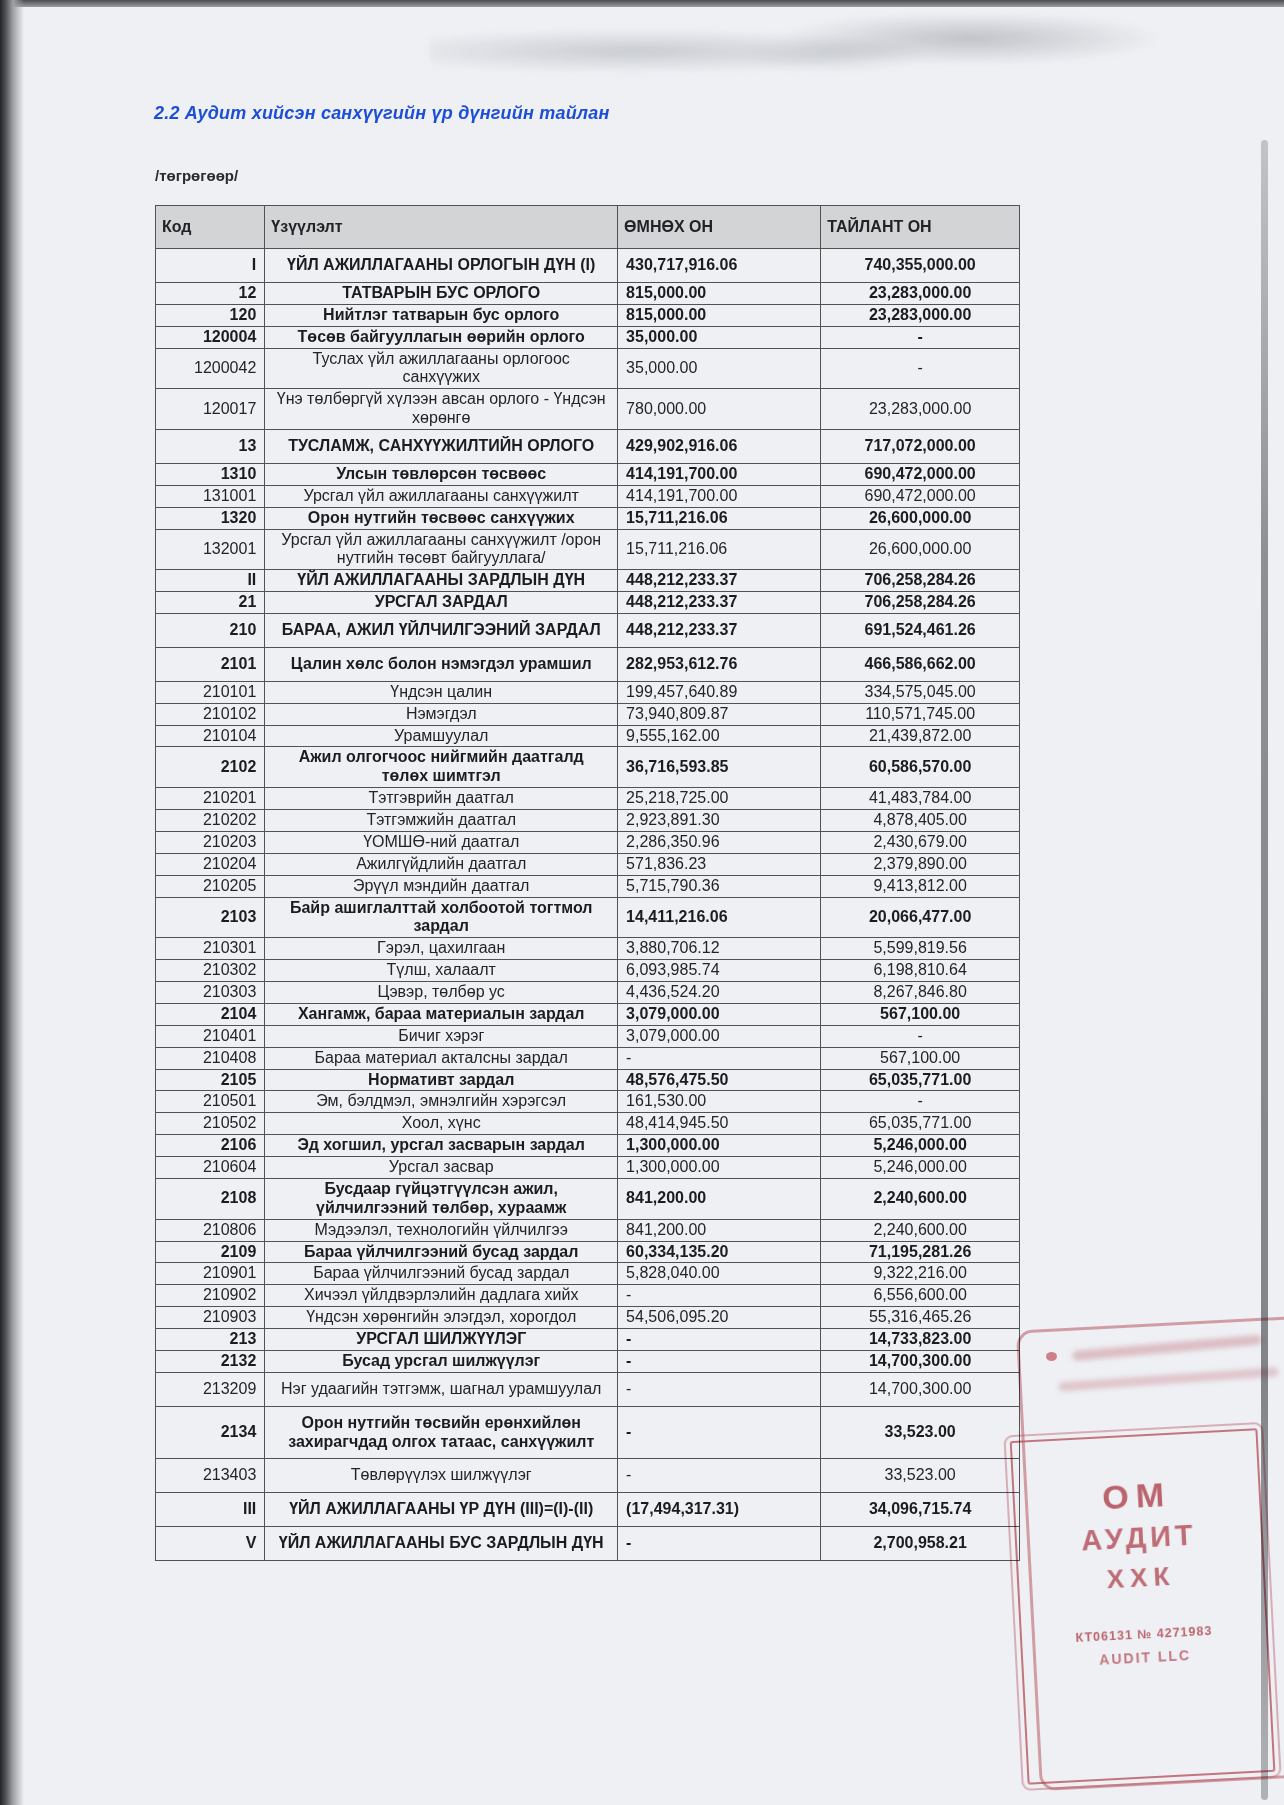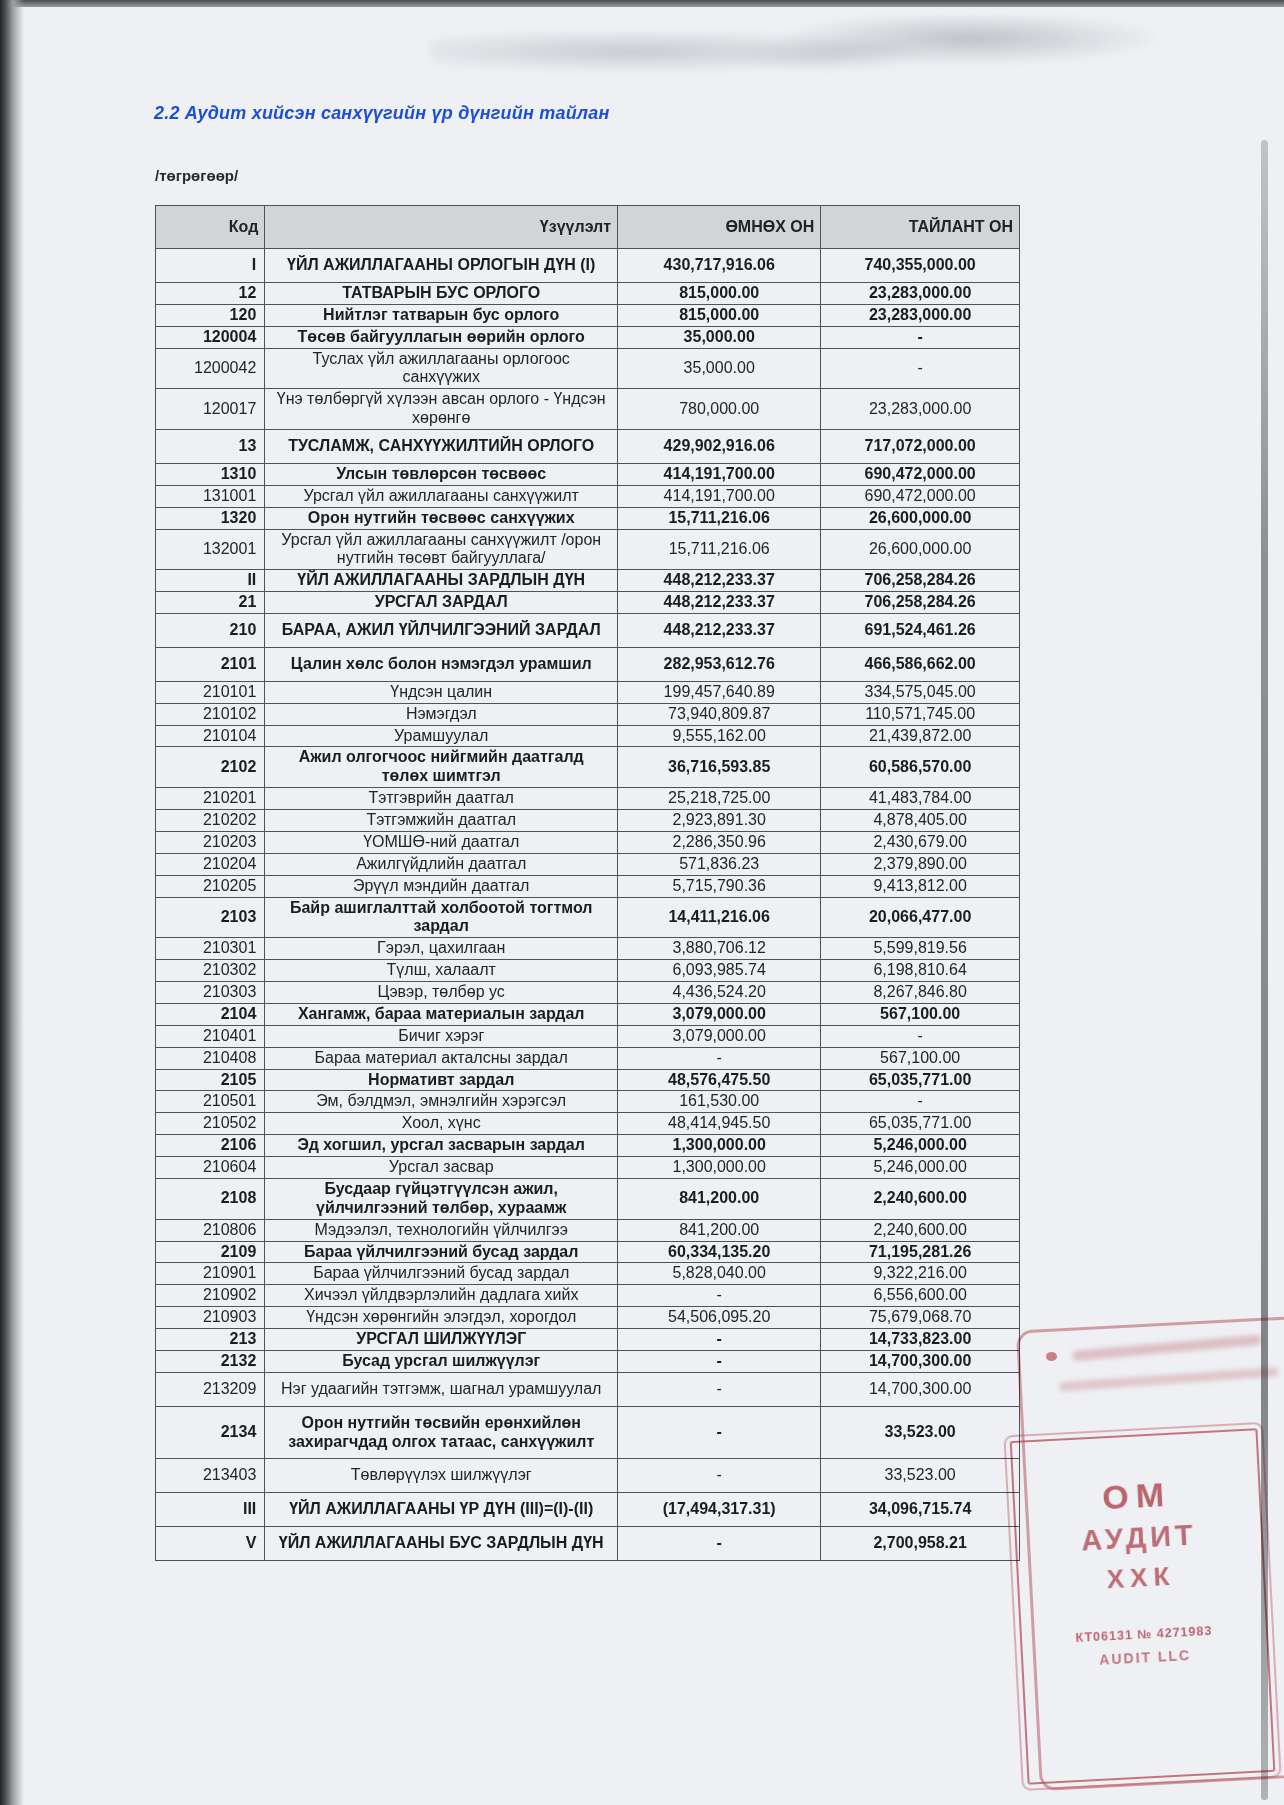--- a/index.html
+++ b/index.html
@@ -24,25 +24,25 @@
       radial-gradient(20% 40% at 55% 60%, rgba(130,132,140,.22), transparent 70%);}
   
   .title{position:absolute;left:154px;top:103px;font-size:18px;font-weight:bold;color:#1d4ed8;letter-spacing:.2px;font-style:italic;}
   .currency{position:absolute;left:155px;top:167px;width:878px;text-align:left;
     font-size:15px;font-weight:bold;color:#2a2b2f;}
   
   table.fin{position:absolute;left:155px;top:205px;width:865px;border-collapse:collapse;z-index:2;}
   table.fin th,table.fin td{border:1.5px solid #515257;}
   table.fin thead th{
     background:#d3d4d6;font-size:16px;font-weight:bold;color:#222327;
-    padding:12px 6px;text-align:right;}
+    padding:12px 6px;text-align:left;}
   table.fin td{font-size:16px;line-height:1.18;padding:1px 8px;vertical-align:middle;}
   td.c-code{width:98px;text-align:right;padding-right:9px;}
   td.c-ind{width:372px;text-align:center;white-space:pre-line;}
-  td.c-prev{width:200px;text-align:center;padding-right:26px;}
+  td.c-prev{width:200px;text-align:left;padding-right:26px;}
   td.c-rep{width:195px;text-align:center;padding-right:22px;}
   tr.b td{font-weight:bold;color:#1b1c1f;}
   tr.t td{padding-top:7px;padding-bottom:7px;}
   
   .stamp{position:absolute;left:988px;top:1312px;width:400px;height:490px;z-index:6;
     color:#c0505a;transform:rotate(-3deg);mix-blend-mode:multiply;}
   .stamp-outer{position:absolute;left:40px;top:10px;width:330px;height:455px;
     border:3px solid rgba(192,80,90,.5);border-radius:16px;}
   .stamp-arc1{position:absolute;left:95px;top:30px;width:190px;height:10px;border-radius:8px;
     background:rgba(192,80,90,.30);filter:blur(2.5px);transform:rotate(-2deg);}
@@ -331,21 +331,21 @@
         <tr>
       <td class="c-code">210902</td>
       <td class="c-ind">Хичээл үйлдвэрлэлийн дадлага хийх</td>
       <td class="c-prev">-</td>
       <td class="c-rep">6,556,600.00</td>
     </tr>
         <tr>
       <td class="c-code">210903</td>
       <td class="c-ind">Үндсэн хөрөнгийн элэгдэл, хорогдол</td>
       <td class="c-prev">54,506,095.20</td>
-      <td class="c-rep">75,679,068.70</td>
+      <td class="c-rep">55,316,465.26</td>
     </tr>
         <tr class="b">
       <td class="c-code">213</td>
       <td class="c-ind">УРСГАЛ ШИЛЖҮҮЛЭГ</td>
       <td class="c-prev">-</td>
       <td class="c-rep">14,733,823.00</td>
     </tr>
         <tr class="b">
       <td class="c-code">2132</td>
       <td class="c-ind">Бусад урсгал шилжүүлэг</td>

